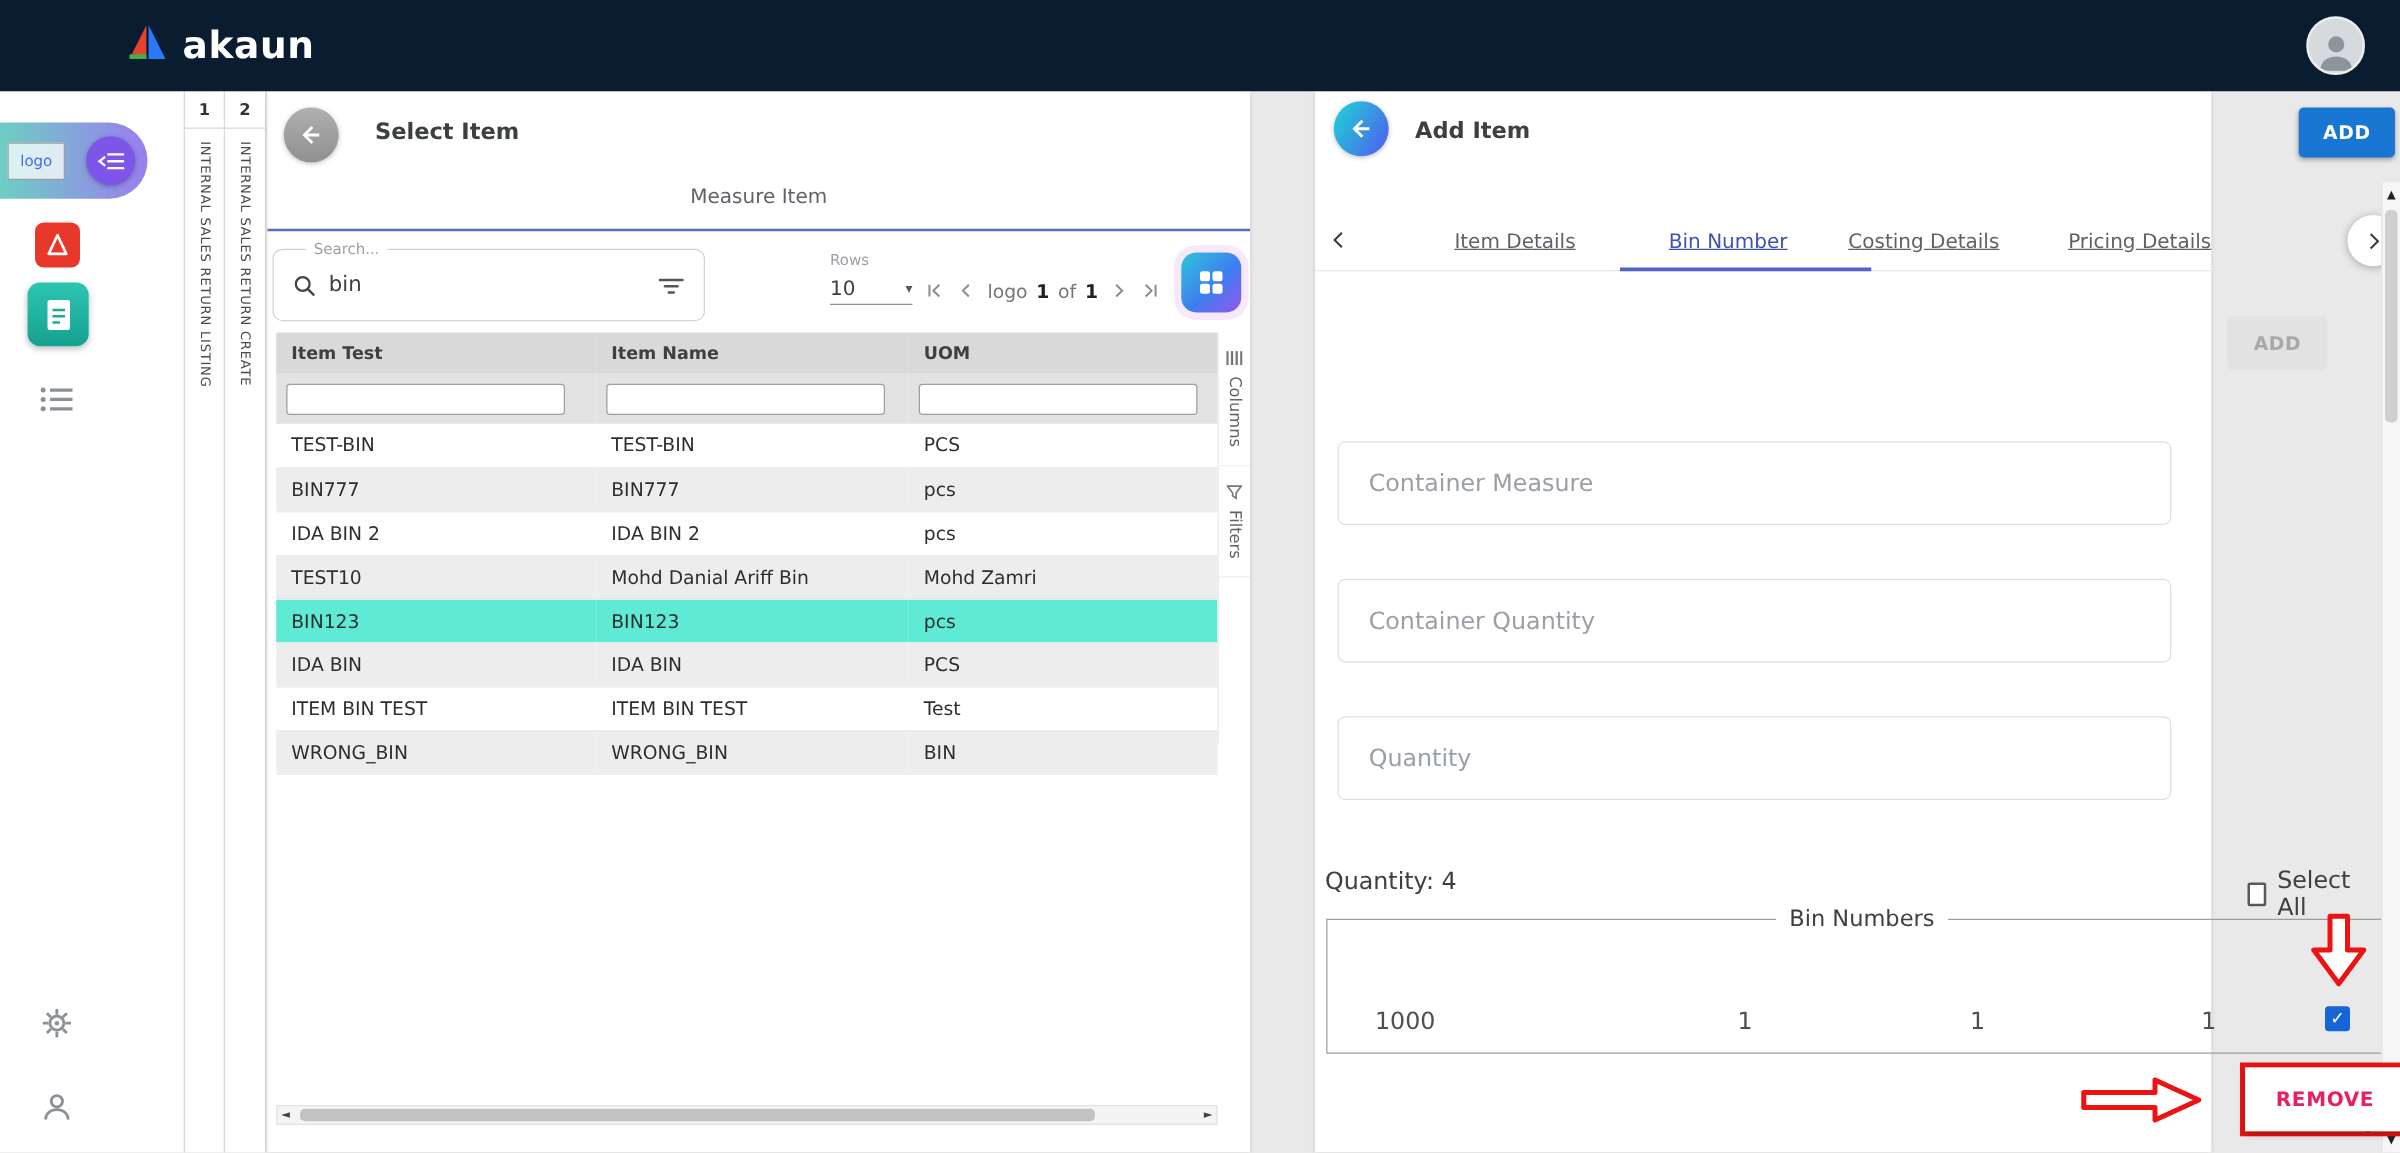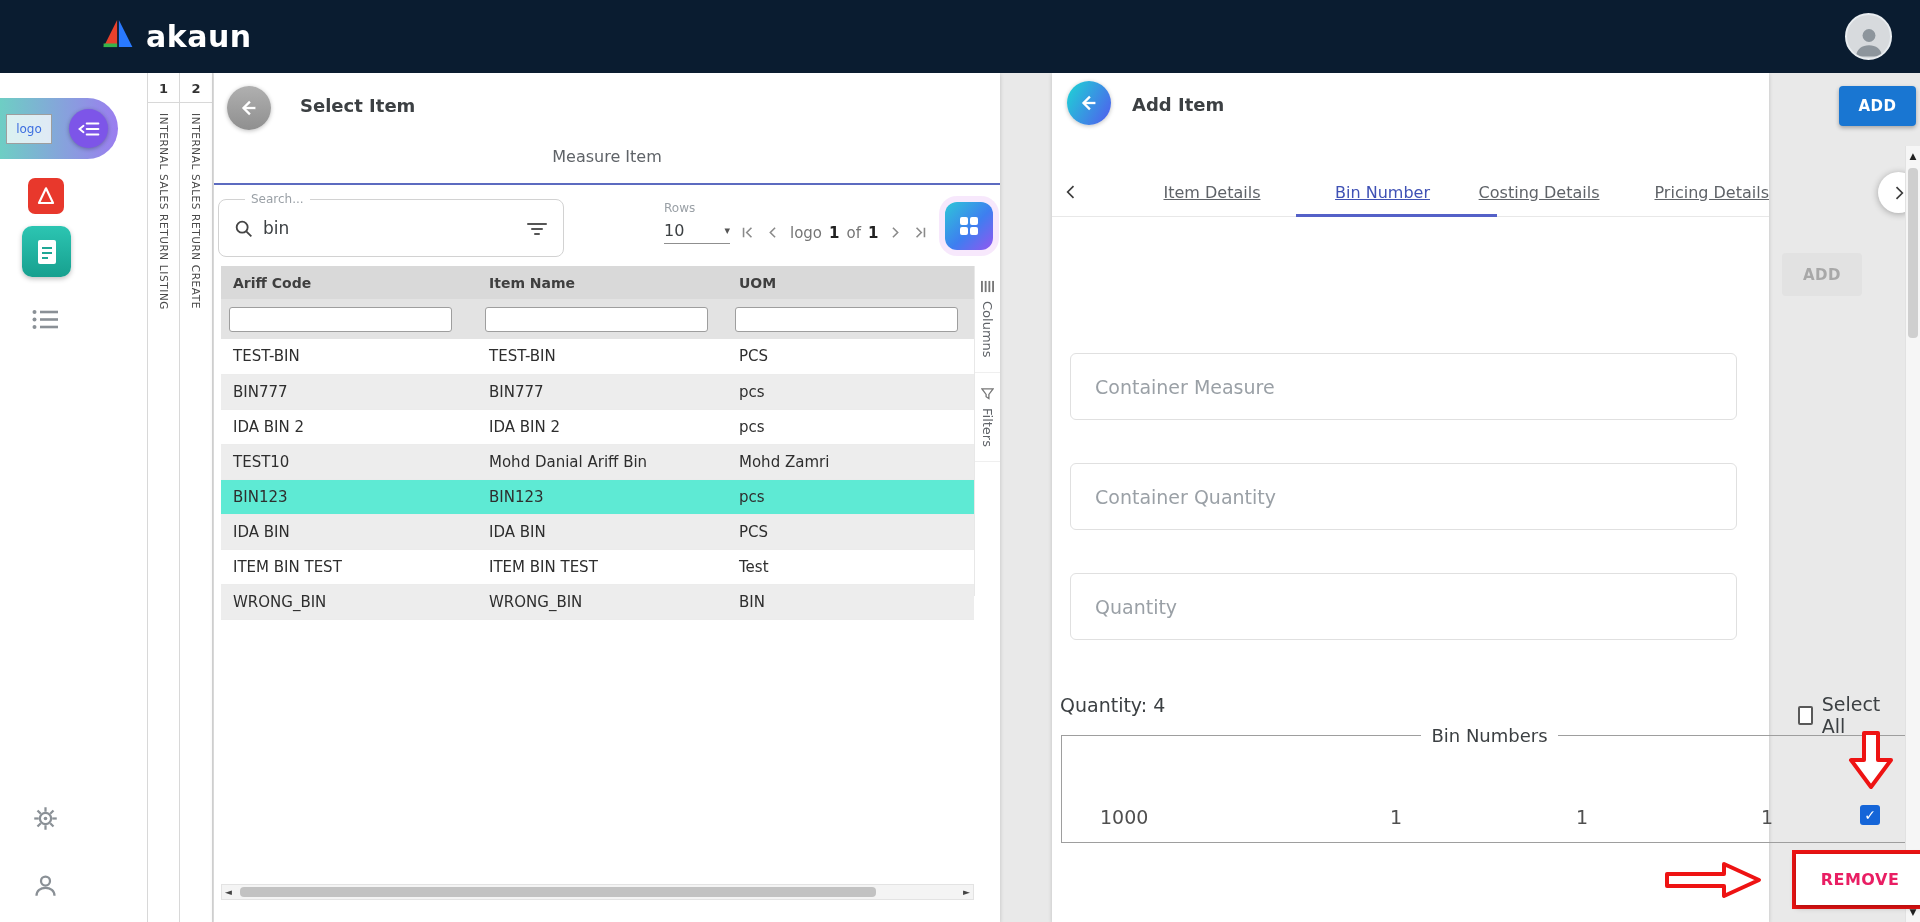--- a/index.html
+++ b/index.html
@@ -316,21 +316,21 @@
 
     <div class="table-wrap">
       <table>
         <colgroup>
             <col style="width:256px">
             <col style="width:250px">
             <col style="width:247px">
           </colgroup>
         <thead>
           <tr>
-            <th>Ariff Code</th>
+            <th>Item Test</th>
             <th>Item Name</th>
             <th>UOM</th>
           </tr>
           <tr class="filter-row">
             <td><input class="filter-input" style=""></td>
             <td><input class="filter-input" style=""></td>
             <td><input class="filter-input" style=""></td>
           </tr>
         </thead>
         <tbody>

